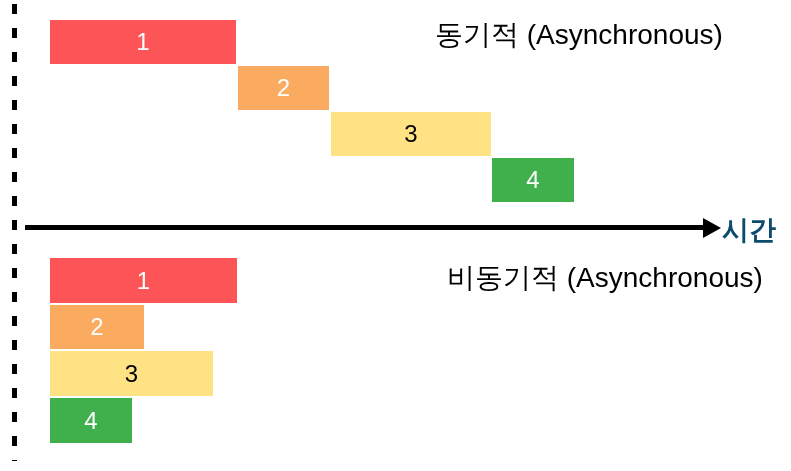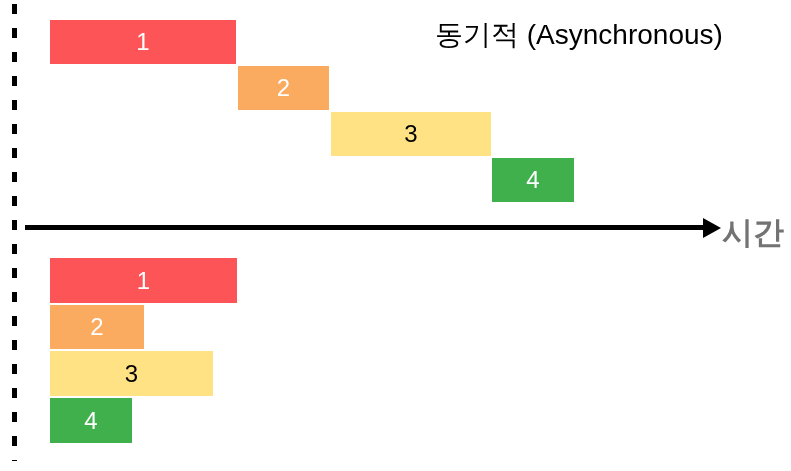--- a/index.html
+++ b/index.html
@@ -74,23 +74,23 @@
     width: 0;
     height: 0;
     border-left: 18px solid #000000;
     border-top: 10px solid transparent;
     border-bottom: 10px solid transparent;
   }
   .axis-label {
     position: absolute;
     left: 722px;
     top: 212px;
-    font-size: 31px;
+    font-size: 27px;
     font-weight: bold;
-    color: #737373;
+    color: #0c4a6e;
     white-space: nowrap;
   }
 </style>
 </head>
 <body>
 
 <div class="canvas">
 
   <div class="dashed-line"></div>
 
@@ -98,19 +98,20 @@
 
   <div class="bar sync-bar-1" style="background-color: rgb(252, 84, 87); color: rgb(255, 255, 255);">1</div>
   <div class="bar sync-bar-2" style="background-color: rgb(251, 171, 95); color: rgb(255, 255, 255);">2</div>
   <div class="bar sync-bar-3" style="background-color: rgb(255, 226, 132); color: rgb(0, 0, 0);">3</div>
   <div class="bar sync-bar-4" style="background-color: rgb(63, 176, 76); color: rgb(255, 255, 255);">4</div>
 
   <div class="axis-line"></div>
   <div class="axis-head"></div>
   <div class="axis-label">시간</div>
 
+  <div class="title async-title">비동기적 (Asynchronous)</div>
 
   <div class="bar async-bar-1" style="background-color: rgb(252, 84, 87); color: rgb(255, 255, 255);">1</div>
   <div class="bar async-bar-2" style="background-color: rgb(251, 171, 95); color: rgb(255, 255, 255);">2</div>
   <div class="bar async-bar-3" style="background-color: rgb(255, 226, 132); color: rgb(0, 0, 0);">3</div>
   <div class="bar async-bar-4" style="background-color: rgb(63, 176, 76); color: rgb(255, 255, 255);">4</div>
 
 </div>
 
 </body></html>

